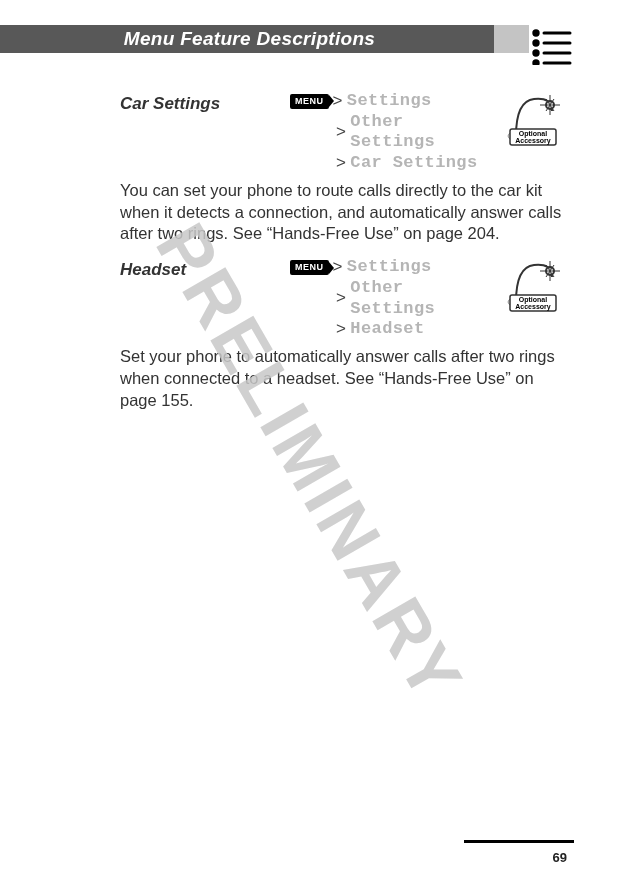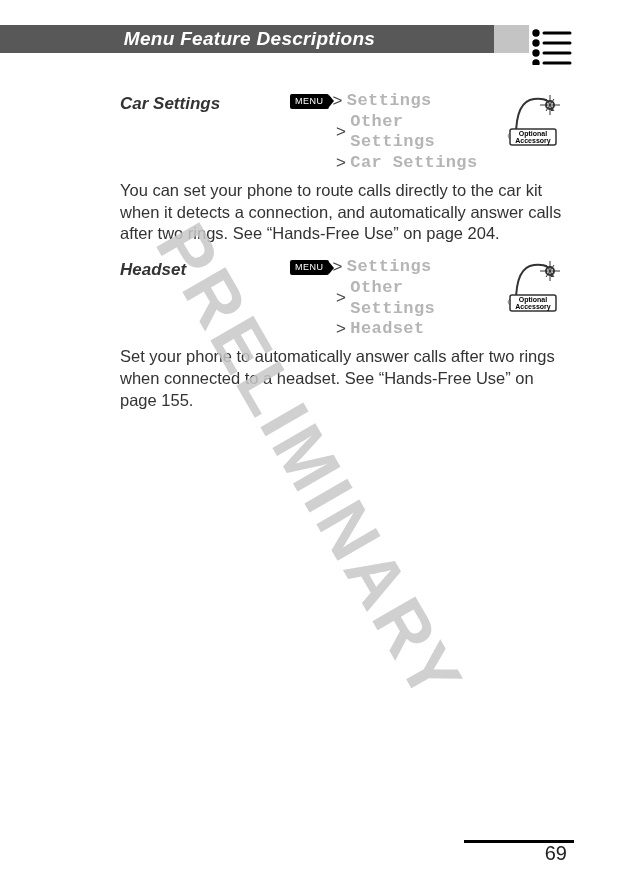--- a/index.html
+++ b/index.html
@@ -13,27 +13,27 @@
   .header-icon svg { width:44px; height:38px; }
   .content { padding-left: 85px; padding-right: 10px; font-size: 16.5px; line-height: 1.32; color:#333; }
   .para { margin-bottom: 12px; font-weight:400; }
   .sect { margin-top: 6px; margin-bottom: 10px; }
   .sect-row { display:flex; align-items:flex-start; }
   .sect-title { font-style: italic; font-weight: bold; font-size:17px; flex:0 0 170px; padding-top:2px;}
   .nav-block { flex:1 1 auto; }
   .nav-line { display:flex; align-items:center; font-family: "Courier New", monospace; font-weight:bold; color:#b5b5b5; font-size:17px; line-height:1.22; letter-spacing:.4px;}
   .nav-line .gt { color:#444; font-family:"Helvetica Neue",Arial,sans-serif; font-weight:400; margin:0 4px 0 0;}
   .nav-indent .gt { margin-left:46px;}
-  .menu-key { background:#000; color:#fff; font-family: Arial, sans-serif; font-size:9px; font-weight:normal; padding:2px 5px 2px 5px; border-radius:2px; position:relative; margin-right:4px; letter-spacing:.5px;}
+  .menu-key { background:#000; color:#fff; font-family: Arial, sans-serif; font-size:9px; font-weight:bold; padding:2px 5px 2px 5px; border-radius:2px; position:relative; margin-right:4px; letter-spacing:.5px;}
   .menu-key::after{ content:""; position:absolute; right:-5px; top:50%; transform:translateY(-50%); width:0;height:0;border-top:6px solid transparent;border-bottom:6px solid transparent;border-left:5px solid #000;}
   .accessory-icon { flex:0 0 60px; margin-left:6px;}
   .accessory-icon svg{ width:58px; height:56px;}
   .body-text { margin-top:6px;}
   .watermark { position:absolute; left:50%; top:52%; transform:translate(-50%,-50%) rotate(60deg); font-size:72px; font-weight:900; color:#c8c8c8; letter-spacing:4px; opacity:.85; font-family: Arial, sans-serif; pointer-events:none;}
-  .page-num { position:absolute; bottom:26px; right:52px; font-size:20px; font-weight:normal;}
+  .page-num { position:absolute; bottom:26px; right:52px; font-size:13px; font-weight:bold;}
   .page-bar { position:absolute; bottom:48px; right:45px; height:3px; width:110px; background:#000;}
 </style>
 </head>
 <body>
 
 <div class="page">
 
   <div class="header-band">
     <div class="dark-bar"></div>
     <div class="light-cap"></div>

